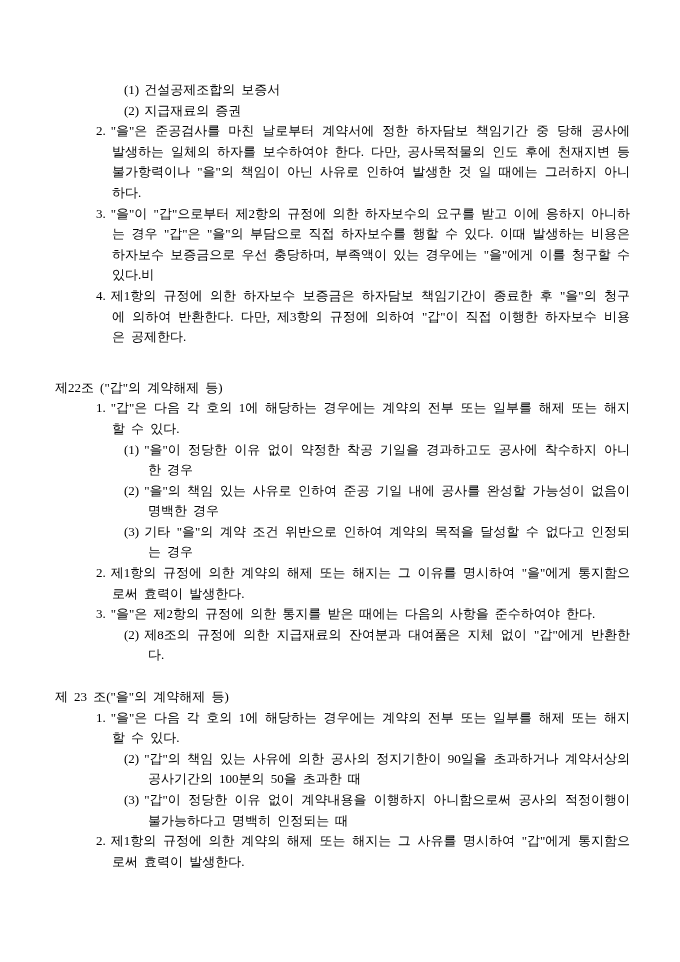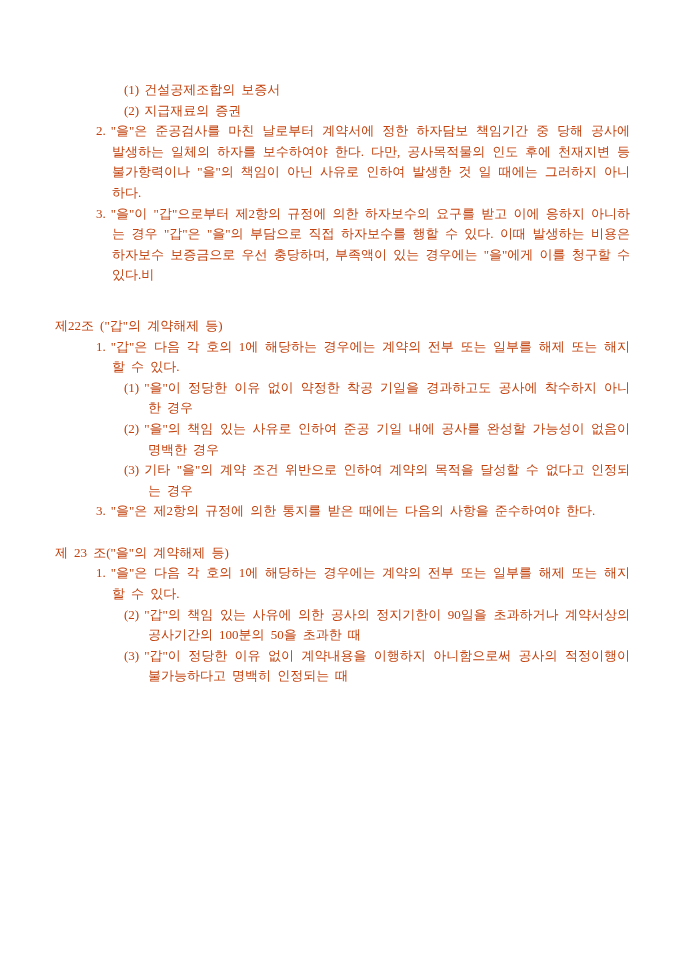--- a/index.html
+++ b/index.html
@@ -11,21 +11,21 @@
     position: relative;
     width: 680px;
     height: 962px;
     box-sizing: border-box;
     background: #ffffff;
     padding: 80px 50px 0 55px;
     overflow: hidden;
     font-family: "Liberation Serif", "DejaVu Serif", serif;
     font-size: 13px;
     line-height: 20.6px;
-    color: #c2410c;
+    color: #000000;
   }
   .blk {
     text-align: justify;
     word-break: break-all;
     word-spacing: 0.22em;
   }
   .blk .marker { margin-right: 5px; }
   .article {
     padding-left: 0;
     margin-top: 21px;
@@ -54,20 +54,23 @@
   </div>
 
   <div class="blk item">
     <span class="marker">2.</span><span>"을"은 준공검사를 마친 날로부터 계약서에 정한 하자담보 책임기간 중 당해 공사에 발생하는 일체의 하자를 보수하여야 한다. 다만, 공사목적물의 인도 후에 천재지변 등 불가항력이나 "을"의 책임이 아닌 사유로 인하여 발생한 것 일 때에는 그러하지 아니하다.</span>
   </div>
 
   <div class="blk item">
     <span class="marker">3.</span><span>"을"이 "갑"으로부터 제2항의 규정에 의한 하자보수의 요구를 받고 이에 응하지 아니하는 경우 "갑"은 "을"의 부담으로 직접 하자보수를 행할 수 있다. 이때 발생하는 비용은 하자보수 보증금으로 우선 충당하며, 부족액이 있는 경우에는 "을"에게 이를 청구할 수 있다.비</span>
   </div>
 
+  <div class="blk item">
+    <span class="marker">4.</span><span>제1항의 규정에 의한 하자보수 보증금은 하자담보 책임기간이 종료한 후 "을"의 청구에 의하여 반환한다. 다만, 제3항의 규정에 의하여 "갑"이 직접 이행한 하자보수 비용은 공제한다.</span>
+  </div>
 
   <div class="blk article article-first-gap">
     <span>제22조 ("갑"의 계약해제 등)</span>
   </div>
 
   <div class="blk item">
     <span class="marker">1.</span><span>"갑"은 다음 각 호의 1에 해당하는 경우에는 계약의 전부 또는 일부를 해제 또는 해지할 수 있다.</span>
   </div>
 
   <div class="blk subitem">
@@ -75,38 +78,47 @@
   </div>
 
   <div class="blk subitem">
     <span class="marker">(2)</span><span>"을"의 책임 있는 사유로 인하여 준공 기일 내에 공사를 완성할 가능성이 없음이 명백한 경우</span>
   </div>
 
   <div class="blk subitem">
     <span class="marker">(3)</span><span>기타 "을"의 계약 조건 위반으로 인하여 계약의 목적을 달성할 수 없다고 인정되는 경우</span>
   </div>
 
+  <div class="blk item">
+    <span class="marker">2.</span><span>제1항의 규정에 의한 계약의 해제 또는 해지는 그 이유를 명시하여 "을"에게 통지함으로써 효력이 발생한다.</span>
+  </div>
 
   <div class="blk item">
     <span class="marker">3.</span><span>"을"은 제2항의 규정에 의한 통지를 받은 때에는 다음의 사항을 준수하여야 한다.</span>
   </div>
 
 
+  <div class="blk subitem">
+    <span class="marker">(2)</span><span>제8조의 규정에 의한 지급재료의 잔여분과 대여품은 지체 없이 "갑"에게 반환한다.</span>
+  </div>
 
   <div class="blk article">
     <span>제 23 조("을"의 계약해제 등)</span>
   </div>
 
   <div class="blk item">
     <span class="marker">1.</span><span>"을"은 다음 각 호의 1에 해당하는 경우에는 계약의 전부 또는 일부를 해제 또는 해지할 수 있다.</span>
   </div>
 
 
   <div class="blk subitem">
     <span class="marker">(2)</span><span>"갑"의 책임 있는 사유에 의한 공사의 정지기한이 90일을 초과하거나 계약서상의 공사기간의 100분의 50을 초과한 때</span>
   </div>
 
   <div class="blk subitem">
     <span class="marker">(3)</span><span>"갑"이 정당한 이유 없이 계약내용을 이행하지 아니함으로써 공사의 적정이행이 불가능하다고 명백히 인정되는 때</span>
   </div>
 
+  <div class="blk item">
+    <span class="marker">2.</span><span>제1항의 규정에 의한 계약의 해제 또는 해지는 그 사유를 명시하여 "갑"에게 통지함으로써 효력이 발생한다.</span>
+  </div>
 
 </div>
 
 </body></html>

